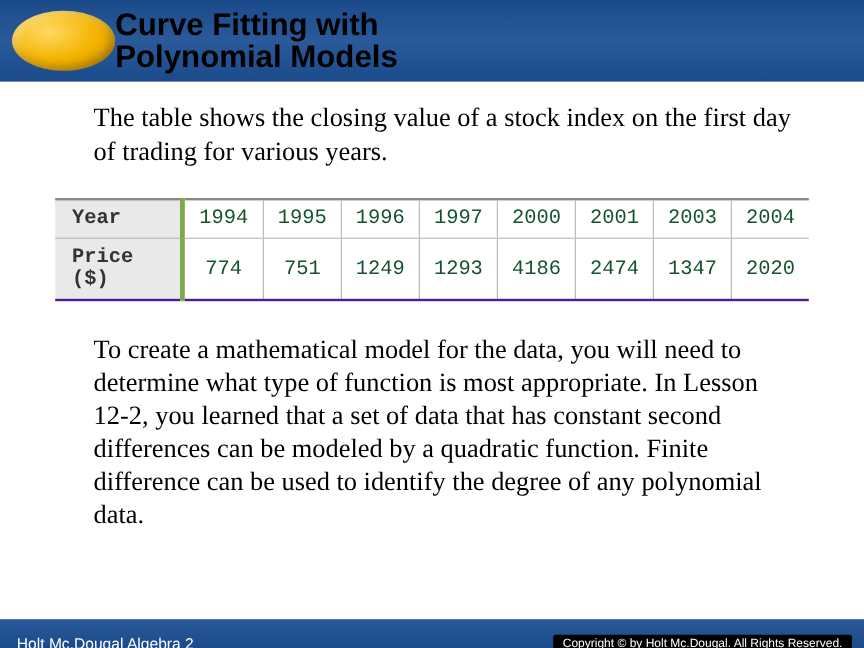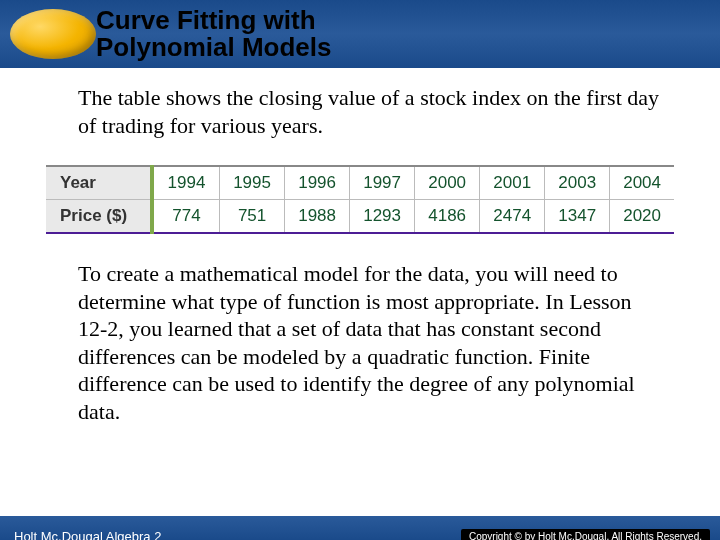--- a/index.html
+++ b/index.html
@@ -40,21 +40,21 @@
     color: #000;
     padding: 16px 60px 0 78px;
     line-height: 1.25;
   }
   .table-wrap {
     margin: 26px 46px 0 46px;
   }
   table.data {
     width: 100%;
     border-collapse: collapse;
-    font-family: Liberation Sans, sans-serif;
+    font-family: Liberation Mono, monospace;
     font-size: 17px;
   }
   table.data tr.top-border td,
   table.data tr.top-border th {
     border-top: 2px solid #888;
   }
   table.data tr.bot-border td,
   table.data tr.bot-border th {
     border-bottom: 2px solid #4c1d95;
   }
@@ -133,21 +133,21 @@
       <td>1997</td>
       <td>2000</td>
       <td>2001</td>
       <td>2003</td>
       <td>2004</td>
     </tr>
     <tr class="bot-border">
       <th class="rowhead">Price ($)</th>
       <td>774</td>
       <td>751</td>
-      <td>1988</td>
+      <td>1249</td>
       <td>1293</td>
       <td>4186</td>
       <td>2474</td>
       <td>1347</td>
       <td>2020</td>
     </tr>
   </tbody>
     </table>
 </div>
 

